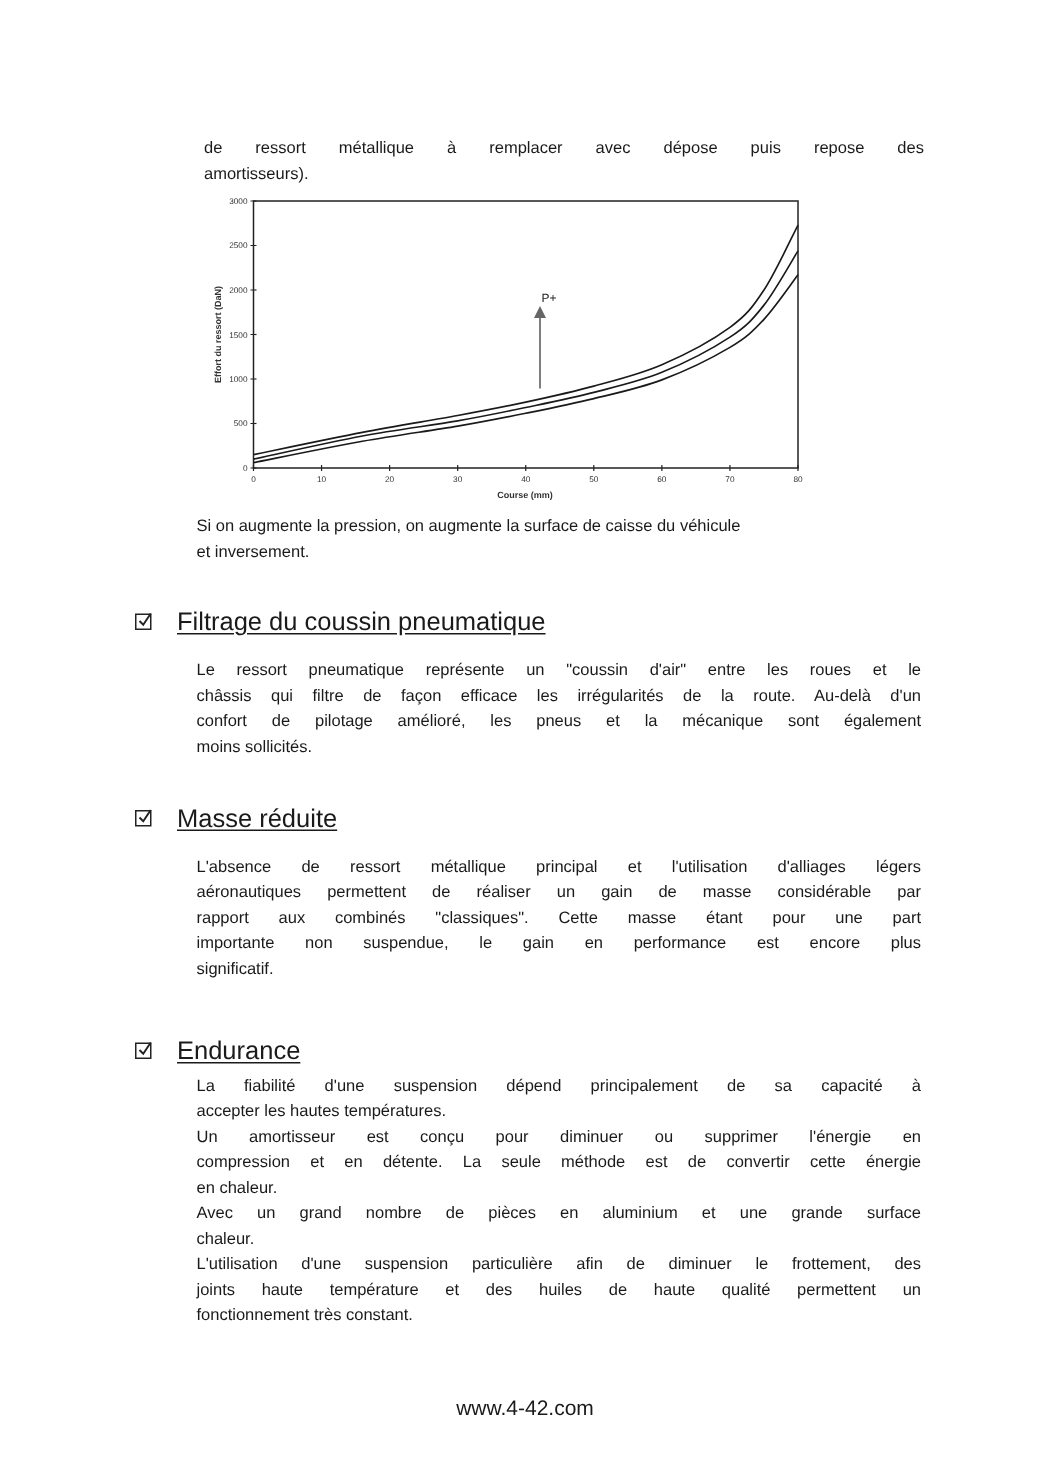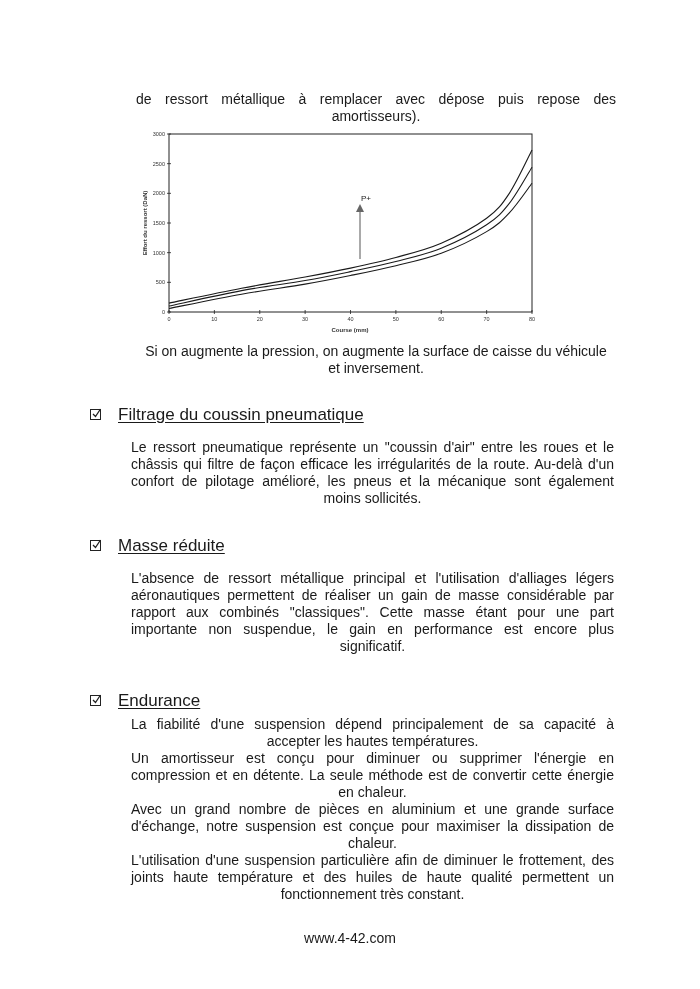--- a/index.html
+++ b/index.html
@@ -1,27 +1,27 @@
 <!DOCTYPE html>
 <html><head>
 <meta charset="utf-8">
 <style>
   html, body { margin:0; padding:0; background:#ffffff; }
   body { width:700px; height:989px; position:relative; overflow:hidden;
          font-family:"Liberation Sans", sans-serif; color:#1a1a1a; }
-  .para { position:absolute; font-size:14px; line-height:17px; text-align:justify; }
+  .para { position:absolute; font-size:11px; line-height:17px; text-align:justify; }
   .heading { position:absolute; left:90px; font-size:17px; line-height:17px; display:flex; align-items:center; }
   .heading .box { width:11px; height:11px; border:1px solid #222; position:relative; margin-right:17px; box-sizing:border-box; }
   .heading .box svg { position:absolute; left:0; top:-2px; }
   .heading .title { text-decoration:underline; text-underline-offset:2px; }
   .chart { position:absolute; left:135px; top:128px; width:420px; height:210px; }
   .chart text { font-family:"Liberation Sans", sans-serif; }
   .footer { position:absolute; left:0; width:700px; top:930px; text-align:center; font-size:14px; }
   .j { display:block; text-align:justify; text-align-last:justify; }
-  .nj { display:block; text-align:center; }
+  .nj { display:block; text-align:left; }
 </style>
 </head>
 <body>
 
 <div class="para" style="left:136px; top:91px; width:480px;">
   <span class="j">de ressort métallique à remplacer avec dépose puis repose des</span>
   <span class="nj">amortisseurs).</span>
 </div>
 
 <svg class="chart" viewBox="135 128 420 210" width="420" height="210">
@@ -122,20 +122,19 @@
   </span>
   <span class="title">Endurance</span>
 </div>
 <div class="para" style="left:131px; top:716px; width:483px;">
   <span class="j">La fiabilité d'une suspension dépend principalement de sa capacité à</span>
   <span class="nj">accepter les hautes températures.</span>
   <span class="j">Un amortisseur est conçu pour diminuer ou supprimer l'énergie en</span>
   <span class="j">compression et en détente. La seule méthode est de convertir cette énergie</span>
   <span class="nj">en chaleur.</span>
   <span class="j">Avec un grand nombre de pièces en aluminium et une grande surface</span>
-  <span class="j">d'échange, notre suspension est conçue pour maximiser la dissipation de</span>
   <span class="nj">chaleur.</span>
   <span class="j">L'utilisation d'une suspension particulière afin de diminuer le frottement, des</span>
   <span class="j">joints haute température et des huiles de haute qualité permettent un</span>
   <span class="nj">fonctionnement très constant.</span>
 </div>
 
 <div class="footer">www.4-42.com</div>
 
 </body></html>

